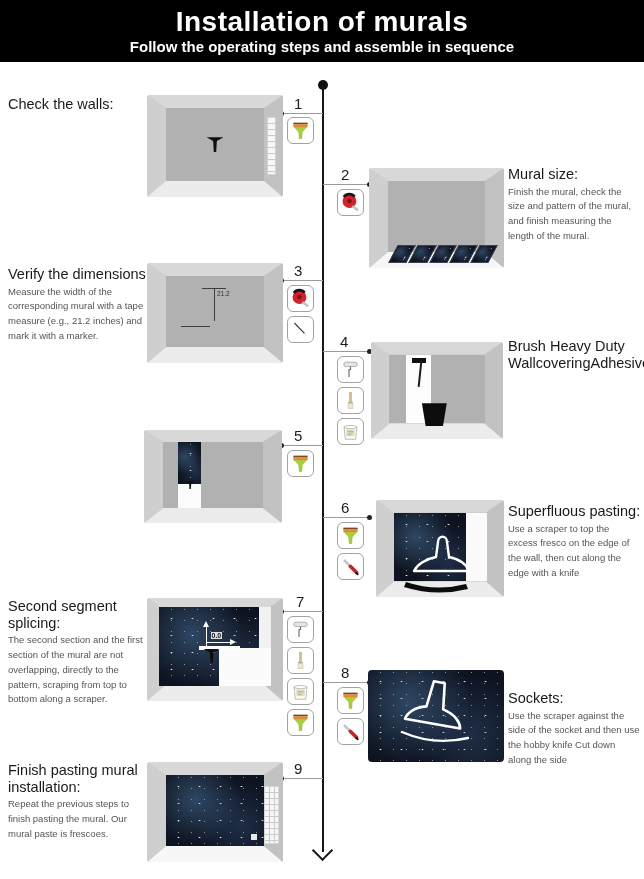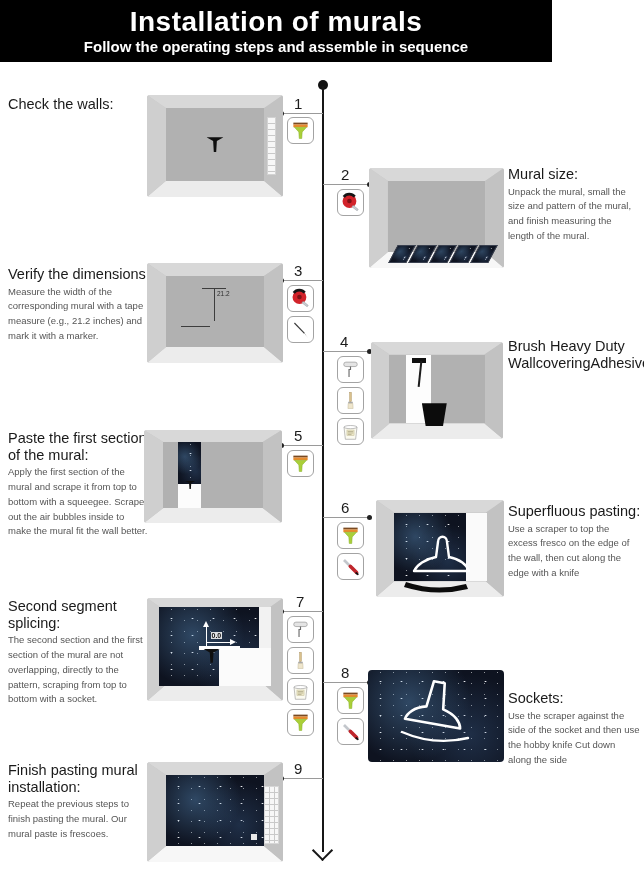--- a/index.html
+++ b/index.html
@@ -1,21 +1,21 @@
 <!DOCTYPE html>
 <html><head>
 <meta charset="utf-8">
 <style>
   html,body{margin:0;padding:0;background:#ffffff;}
   *{box-sizing:border-box;}
   .canvas{position:relative;width:644px;height:879px;background:#ffffff;overflow:hidden;
           font-family:"Liberation Sans", sans-serif;color:#222;}
 
   
-  .header{position:absolute;left:0;top:0;width:552px;height:62px;background:#000;
+  .header{position:absolute;left:0;top:0;width:644px;height:62px;background:#000;
           display:flex;flex-direction:column;align-items:center;justify-content:center;}
   .header h1{margin:0;color:#fff;font-size:28px;font-weight:600;letter-spacing:.5px;line-height:1.1;}
   .header h2{margin:1px 0 0 0;color:#fff;font-size:15px;font-weight:700;}
 
   
   .tl-line{position:absolute;left:322px;top:86px;width:2px;height:766px;background:#161616;}
   .tl-dot{position:absolute;left:318px;top:80px;width:10px;height:10px;border-radius:50%;background:#111;}
   .tl-arrow{position:absolute;left:315px;top:843px;width:15px;height:15px;
             border-left:2px solid #161616;border-bottom:2px solid #161616;transform:rotate(-45deg);}
 
@@ -309,40 +309,36 @@
           <use href="#i-knife"></use>
         </svg>
       </div>
   </div>
 
   <div class="text-block text-1">
     <h3 class="step-title">Check the walls:</h3>
   </div>
   <div class="text-block text-2">
     <h3 class="step-title">Mural size:</h3>
-    <p class="step-body">Unpack the mural, small the size and pattern of the mural, and finish measuring the length of the mural.</p>
+    <p class="step-body">Finish the mural, check the size and pattern of the mural, and finish measuring the length of the mural.</p>
   </div>
   <div class="text-block text-3">
     <h3 class="step-title">Verify the dimensions:</h3>
     <p class="step-body">Measure the width of the corresponding mural with a tape measure (e.g., 21.2 inches) and mark it with a marker.</p>
   </div>
   <div class="text-block text-4">
     <h3 class="step-title">Brush Heavy Duty WallcoveringAdhesive:</h3>
   </div>
-  <div class="text-block text-5">
-    <h3 class="step-title">Paste the first section of the mural:</h3>
-    <p class="step-body">Apply the first section of the mural and scrape it from top to bottom with a squeegee. Scrape out the air bubbles inside to make the mural fit the wall better.</p>
-  </div>
   <div class="text-block text-6">
     <h3 class="step-title">Superfluous pasting:</h3>
     <p class="step-body">Use a scraper to top the excess fresco on the edge of the wall, then cut along the edge with a knife</p>
   </div>
   <div class="text-block text-7">
     <h3 class="step-title">Second segment splicing:</h3>
-    <p class="step-body">The second section and the first section of the mural are not overlapping, directly to the pattern, scraping from top to bottom with a socket.</p>
+    <p class="step-body">The second section and the first section of the mural are not overlapping, directly to the pattern, scraping from top to bottom along a scraper.</p>
   </div>
   <div class="text-block text-8">
     <h3 class="step-title">Sockets:</h3>
     <p class="step-body">Use the scraper against the side of the socket and then use the hobby knife Cut down along the side</p>
   </div>
   <div class="text-block text-9">
     <h3 class="step-title">Finish pasting mural installation:</h3>
     <p class="step-body">Repeat the previous steps to finish pasting the mural. Our mural paste is frescoes.</p>
   </div>
 

